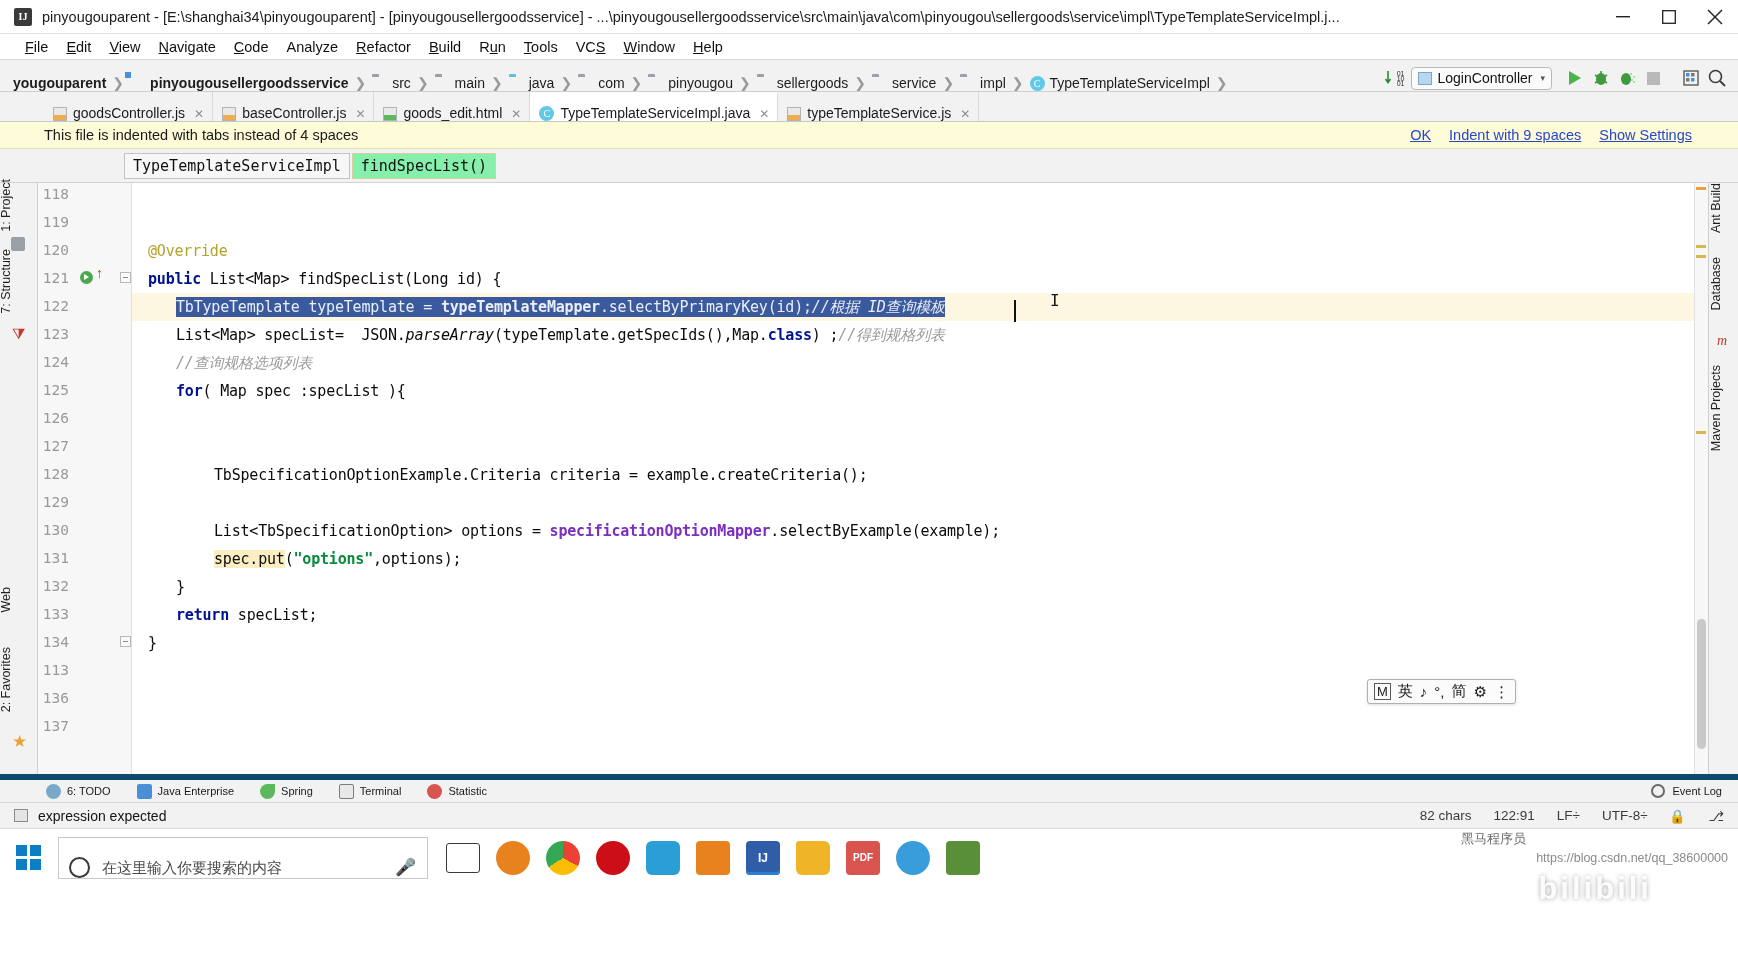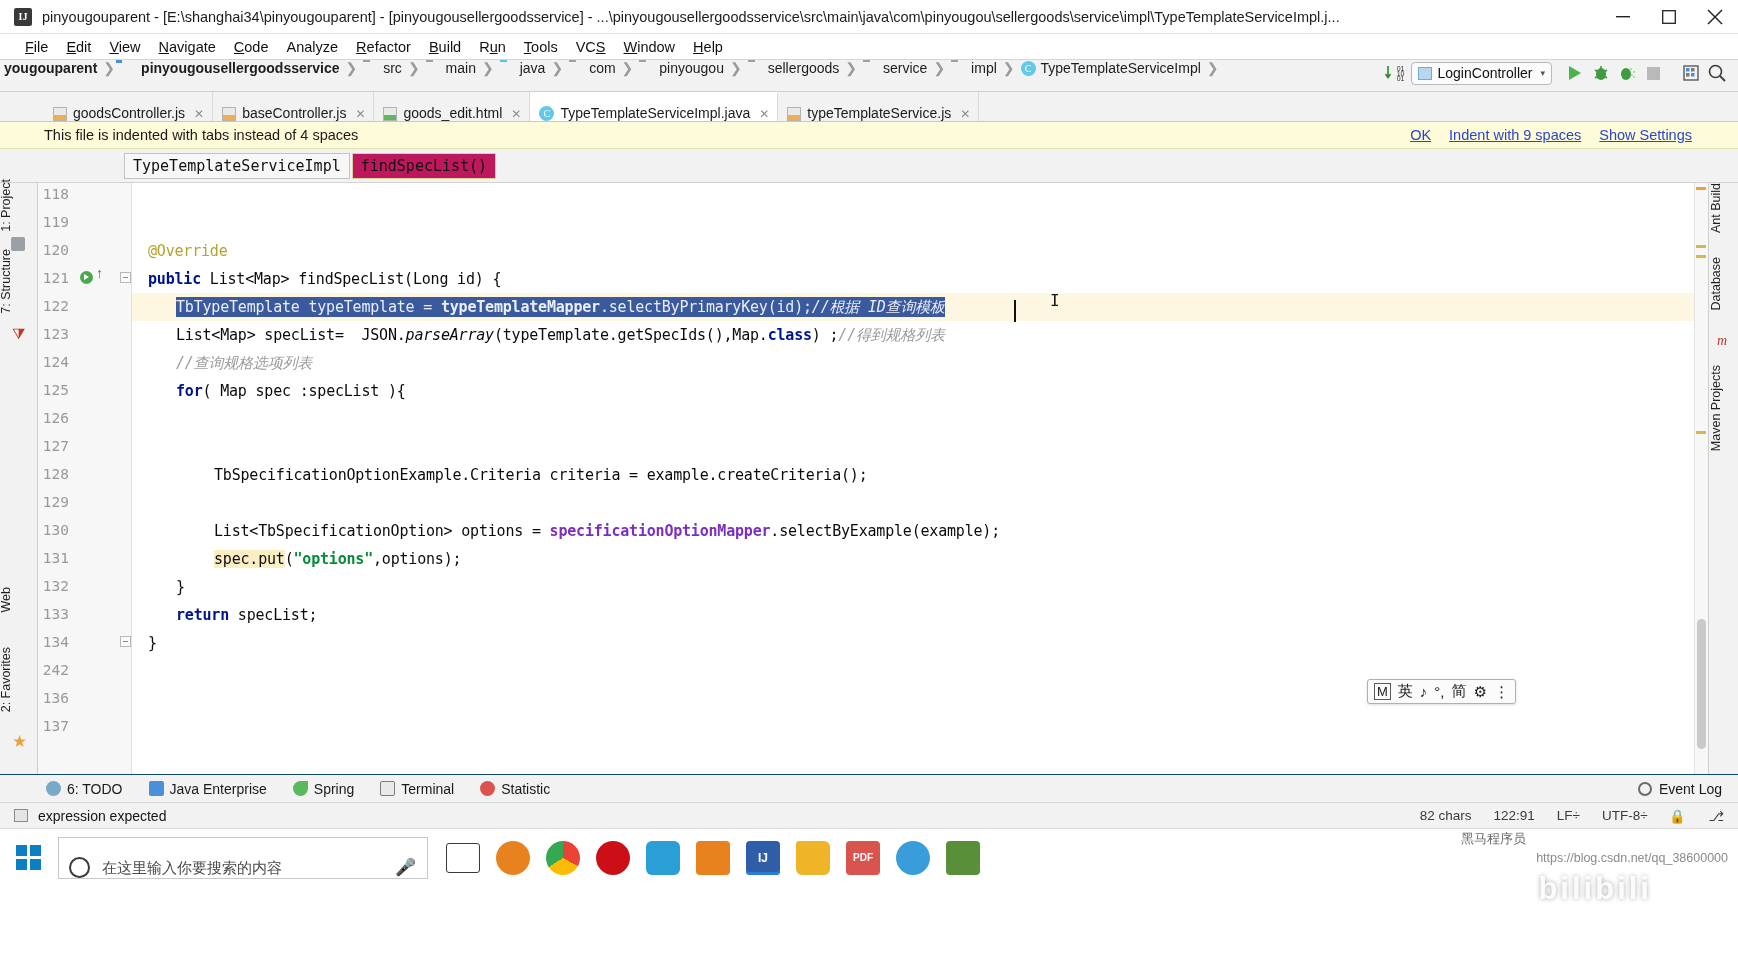--- a/index.html
+++ b/index.html
@@ -39,22 +39,22 @@
     height: 26px; background: #ffffff; display: flex; align-items: center;
     padding-left: 16px; border-bottom: 1px solid #d6d6d6;
   }
   .menu-item {
     font-size: 14.5px; color: #111; padding: 0 9px; line-height: 26px; white-space: nowrap;
   }
   .menu-item u { text-decoration: underline; }
 
   
   .navbar {
-    height: 32px; background: #f2f2f2; display: flex; align-items: flex-start;
-    border-bottom: 1px solid #cfcfcf; padding-left: 4px; overflow: hidden;
+    height: 32px; background: #f2f2f2; display: flex; align-items: flex-end;
+    border-bottom: 1px solid #cfcfcf; padding-left: 13px; overflow: hidden;
   }
   .crumb { display: flex; align-items: center; font-size: 14px; color: #1d1d1d; white-space: nowrap; }
   .crumb .sep { color: #9a9a9a; margin: 0 6px; font-size: 14px; }
   .crumb .ic { width: 15px; height: 13px; margin-right: 5px; flex: 0 0 auto; }
   .crumb.bold .lbl { font-weight: bold; }
   .folder {
     width: 15px; height: 12px; background: #9aa0a6; border-radius: 1px 2px 2px 2px; position: relative;
   }
   .folder::before {
     content:''; position:absolute; top:-3px; left:0; width:7px; height:3px;
@@ -108,21 +108,21 @@
   .banner .links { margin-left: auto; padding-right: 46px; display: flex; gap: 18px; }
   .banner .links a { color: #2a46c9; text-decoration: underline; font-size: 14.5px; cursor: pointer; }
 
   
   .structbar { height: 34px; background: #f2f2f2; display: flex; align-items: center; padding-left: 124px; border-bottom: 1px solid #d2d2d2; }
   .sb-chip {
     height: 26px; display: flex; align-items: center; padding: 0 8px; font-size: 15px;
     font-family: "DejaVu Sans Mono", monospace; color: #101010; border: 1px solid #c3c3c3;
     background: #f7f7f7; margin-right: 2px;
   }
-  .sb-chip.hl { background: #be185d; border-color: #d8d0a0; }
+  .sb-chip.hl { background: #86efac; border-color: #d8d0a0; }
 
   
   .editor-wrap { position: relative; height: 591px; display: flex; background: #ffffff; }
   .left-rail {
     width: 38px; background: #f2f2f2; border-right: 1px solid #cfcfcf; position: relative;
   }
   .rail-label {
     position: absolute; left: -1px; font-size: 12.5px; color: #1f1f1f;
     writing-mode: vertical-rl; transform: rotate(180deg); white-space: nowrap;
     padding: 4px 0; width: 38px; text-align: center;
@@ -166,22 +166,22 @@
   
   .ime {
     position: absolute; display: flex; align-items: center; gap: 7px;
     border: 1px solid #b0b0b0; background: #fbfbfb; border-radius: 3px;
     padding: 2px 6px; font-size: 15px; color: #1a1a1a; box-shadow: 0 1px 3px rgba(0,0,0,0.14);
   }
   .ime .m-box { border: 1px solid #5a5a5a; padding: 0 2px; font-size: 13px; line-height: 15px; }
 
   
   .toolbar-bottom {
-    height: 28px; background: #f2f2f2; border-top: 1px solid #0c4a6e; display: flex; align-items: center;
-    padding-left: 46px; font-size: 14px; color: #1a1a1a;
+    height: 28px; background: #f2f2f2; border-top: 6px solid #0c4a6e; display: flex; align-items: center;
+    padding-left: 46px; font-size: 11px; color: #1a1a1a;
   }
   .twbtn { display: flex; align-items: center; margin-right: 26px; white-space: nowrap; }
   .twbtn .tw-ic { width: 15px; height: 15px; margin-right: 6px; border-radius: 2px; }
   .tw-right { margin-left: auto; display: flex; align-items: center; padding-right: 16px; }
   .tw-right .mag { width: 14px; height: 14px; border: 2px solid #6a6a6a; border-radius: 50%; margin-right: 7px; }
 
   
   .statusbar {
     height: 26px; background: #f2f2f2; border-top: 1px solid #d8d8d8; display: flex; align-items: center;
     padding-left: 14px; font-size: 14px; color: #141414;
@@ -435,21 +435,21 @@
       <div class="lineno" style="top:199px;">125</div>
       <div class="lineno" style="top:227px;">126</div>
       <div class="lineno" style="top:255px;">127</div>
       <div class="lineno" style="top:283px;">128</div>
       <div class="lineno" style="top:311px;">129</div>
       <div class="lineno" style="top:339px;">130</div>
       <div class="lineno" style="top:367px;">131</div>
       <div class="lineno" style="top:395px;">132</div>
       <div class="lineno" style="top:423px;">133</div>
       <div class="lineno" style="top:451px;">134</div>
-      <div class="lineno" style="top:479px;">242</div>
+      <div class="lineno" style="top:479px;">113</div>
       <div class="lineno" style="top:507px;">136</div>
       <div class="lineno" style="top:535px;">137</div>
 
       <div class="gutter-run" style="left:42px;top:88px;"></div>
       <div class="impl-arrow" style="left:58px;top:82px;">↑</div>
       <div class="fold-mark" style="left:82px;top:89px;"></div>
       <div class="fold-mark" style="left:82px;top:453px;"></div>
     </div>
 
     <div class="code-area">

